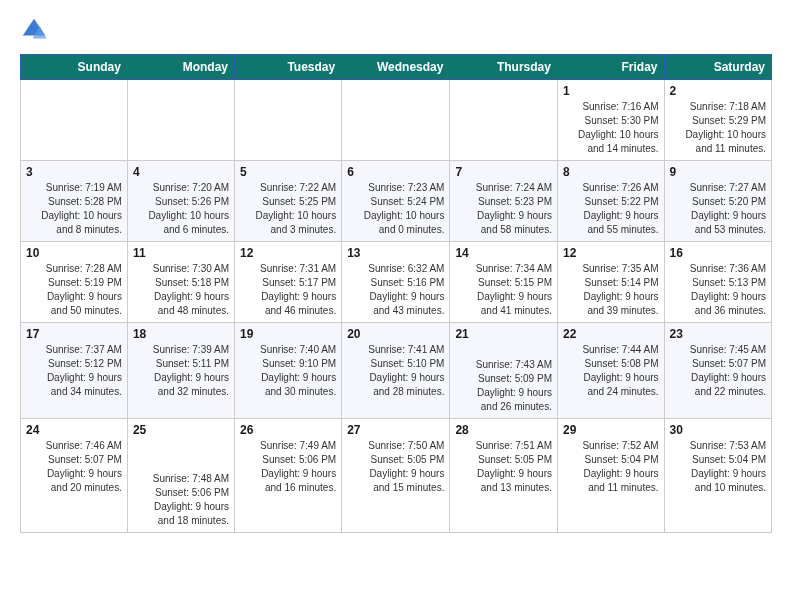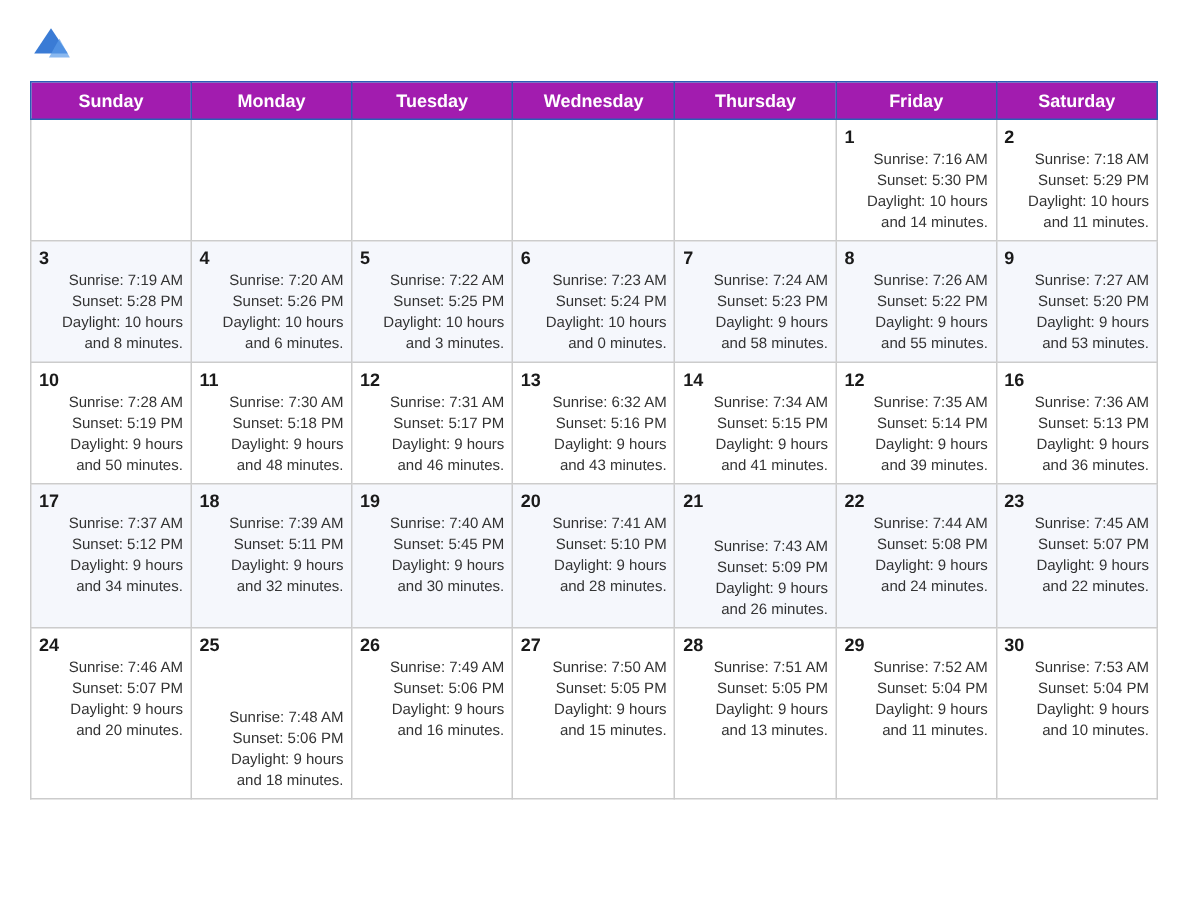--- a/index.html
+++ b/index.html
@@ -49,26 +49,26 @@
     .subtitle {
       font-size: 14px;
       color: #444;
       margin-top: 2px;
     }
     .calendar {
       width: 100%;
       border-collapse: collapse;
     }
     .calendar th {
-      background-color: #a21caf;
+      background-color: #0f766e;
       color: #fff;
       font-size: 12px;
       font-weight: bold;
       padding: 5px 6px;
-      text-align: center;
+      text-align: right;
       border: 1px solid #2a5fb5;
     }
     .calendar td {
       vertical-align: top;
       border: 1px solid #ccc;
       padding: 4px 5px;
       font-size: 10px;
       color: #222;
       width: 110px;
       min-height: 80px;
@@ -264,21 +264,21 @@
           <td>
             <span class="day-num">18</span>
             <div class="day-info" style="white-space: pre-line;">Sunrise: 7:39 AM
 Sunset: 5:11 PM
 Daylight: 9 hours
 and 32 minutes.</div>
           </td>
           <td>
             <span class="day-num">19</span>
             <div class="day-info" style="white-space: pre-line;">Sunrise: 7:40 AM
-Sunset: 5:45 PM
+Sunset: 9:10 PM
 Daylight: 9 hours
 and 30 minutes.</div>
           </td>
           <td>
             <span class="day-num">20</span>
             <div class="day-info" style="white-space: pre-line;">Sunrise: 7:41 AM
 Sunset: 5:10 PM
 Daylight: 9 hours
 and 28 minutes.</div>
           </td>

